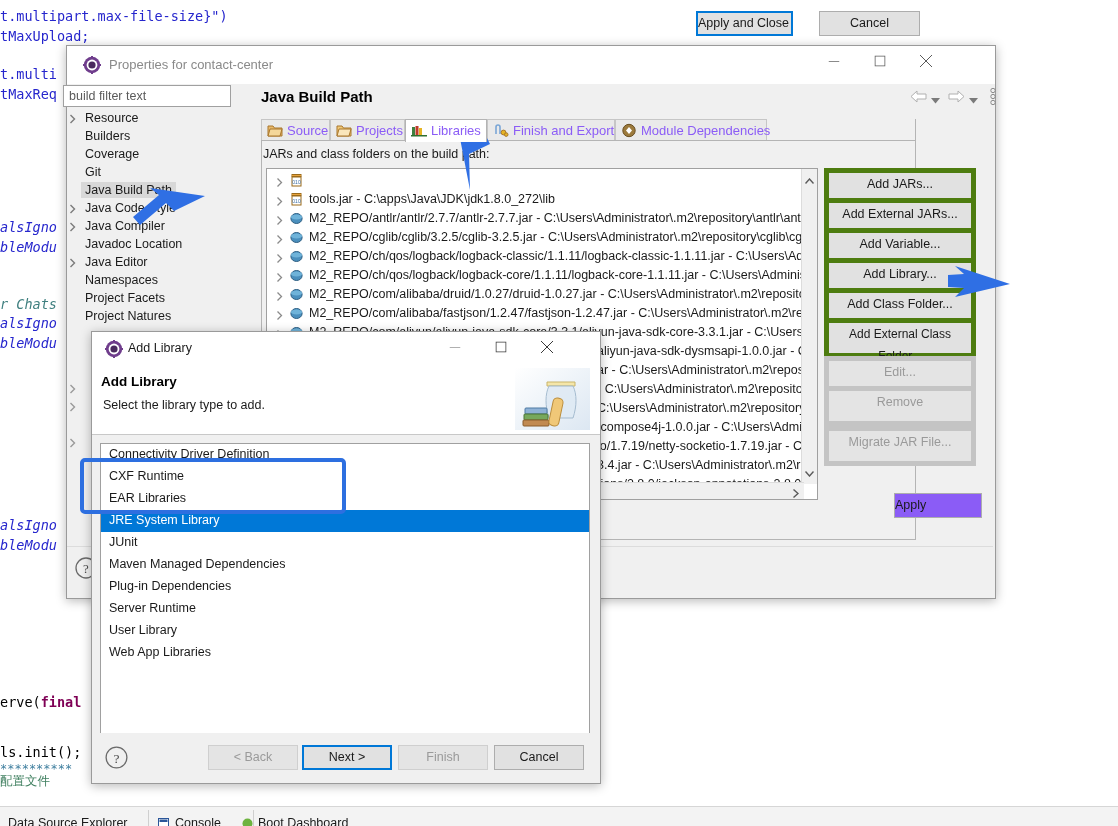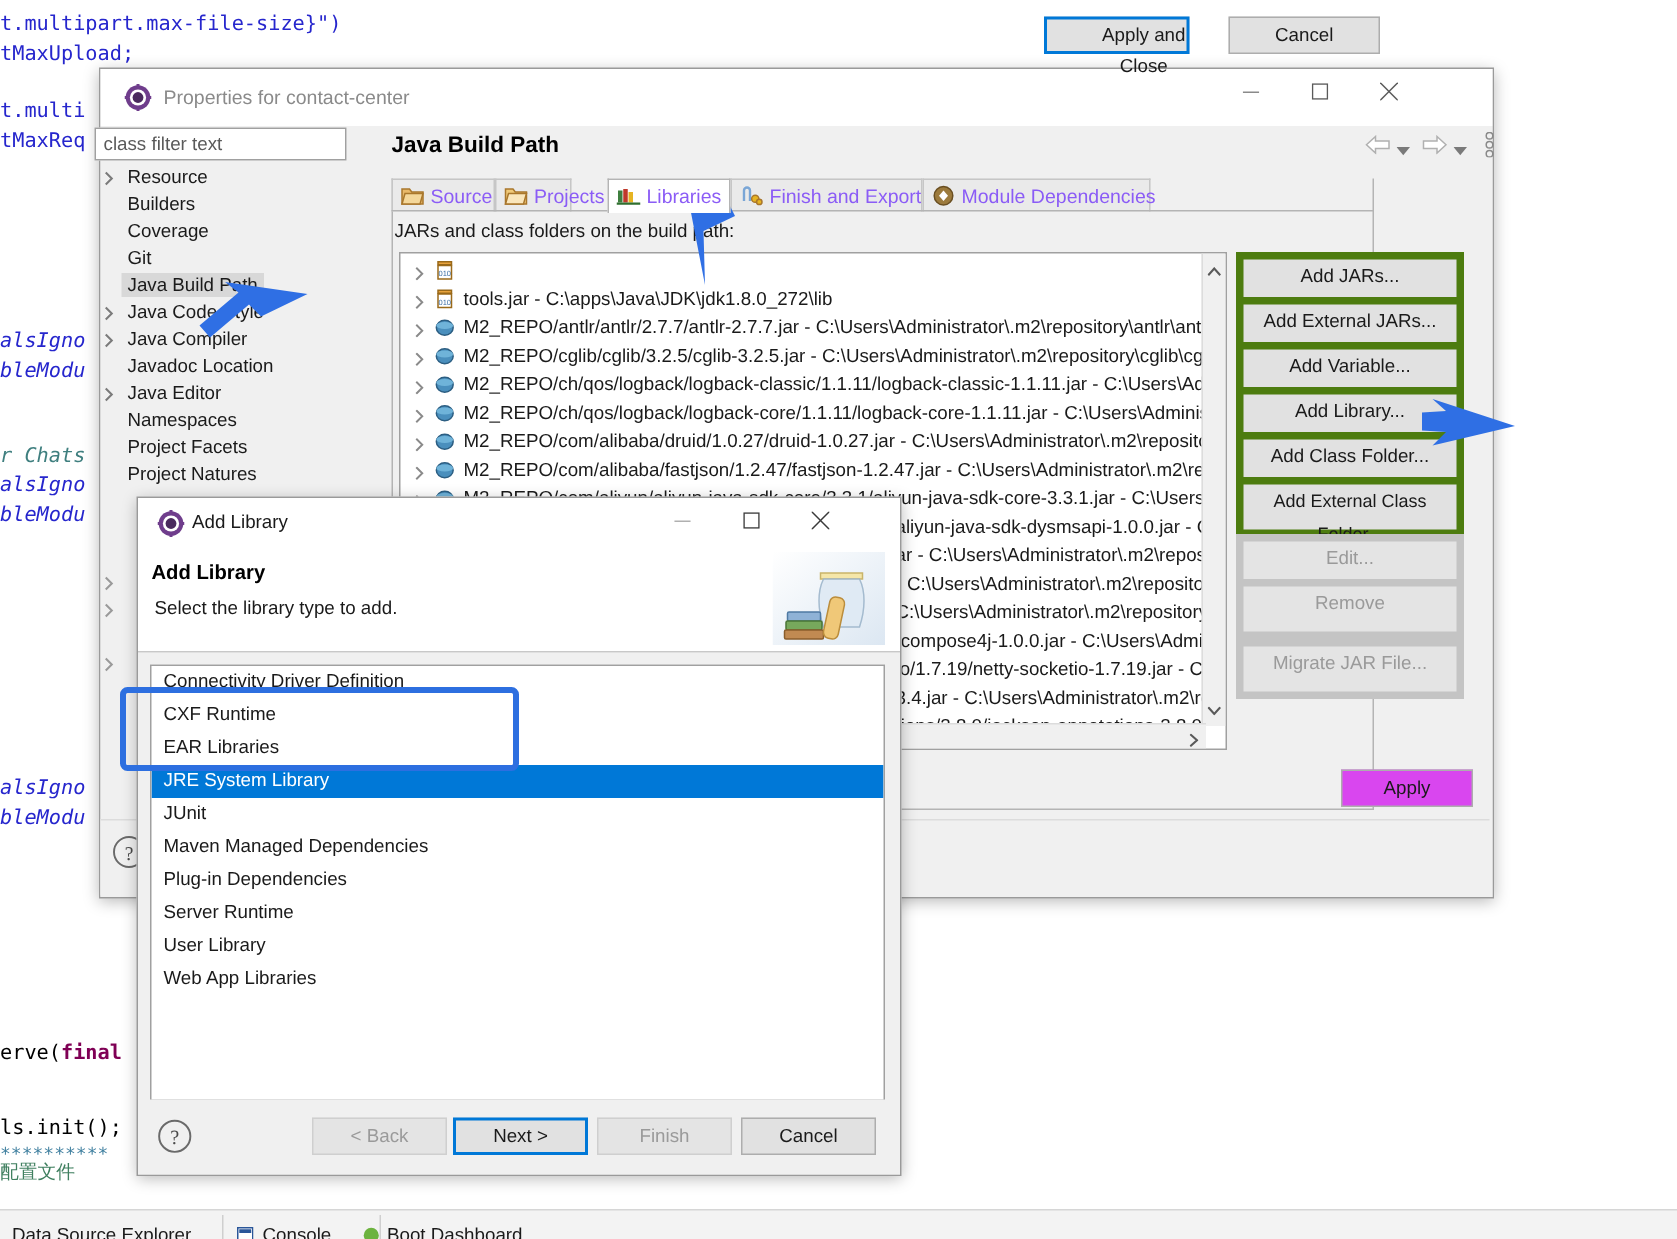--- a/index.html
+++ b/index.html
@@ -66,24 +66,24 @@
   .jrow .jic{position:absolute;left:22px;top:2px;width:15px;height:15px;}
   .jrow .jtx{position:absolute;left:42px;top:2px;}
   #vscroll{position:absolute;right:0;top:0;width:15px;height:315px;background:#f0f0f0;border-left:1px solid #dcdcdc;}
   #hscroll{position:absolute;left:0;bottom:0;height:16px;width:537px;background:#f0f0f0;border-top:1px solid #dcdcdc;}
   .sb-arrow{position:absolute;}
 
   #sidebtns{position:absolute;left:824px;top:168px;width:152px;}
   .sbtn{position:absolute;left:0;width:152px;height:40px;background:#e1e1e1;border:5px solid #4d7c0f;box-sizing:border-box;
         font-size:12.5px;color:#1a1a1a;text-align:center;line-height:22px;}
   .sbtn.disabled{color:#9a9a9a;background:#e4e4e4;border-color:#c4c4c4;}
-  #applybtn{position:absolute;left:894px;top:513px;width:88px;height:25px;background:#d946ef;border:1px solid #adadad;box-sizing:border-box;
-        font-size:12.5px;text-align:center;line-height:23px;}
+  #applybtn{position:absolute;left:894px;top:493px;width:88px;height:25px;background:#8b5cf6;border:1px solid #adadad;box-sizing:border-box;
+        font-size:12.5px;line-height:23px;}
   #help-props{position:absolute;left:9px;top:10px;width:22px;height:22px;}
-  #applyclose{position:absolute;left:696px;top:11px;width:97px;height:25px;background:#e1e1e1;border:2px solid #0078d7;box-sizing:border-box;font-size:12.5px;text-align:center;line-height:21px;padding-left:36px;}
+  #applyclose{position:absolute;left:696px;top:11px;width:97px;height:25px;background:#e1e1e1;border:2px solid #0078d7;box-sizing:border-box;font-size:12.5px;line-height:21px;}
   #cancel-props{position:absolute;left:819px;top:11px;width:101px;height:25px;background:#e1e1e1;border:1px solid #adadad;box-sizing:border-box;font-size:12.5px;text-align:center;line-height:23px;}
 
   
   #addlib{left:91px;top:331px;width:508px;height:451px;}
   #addlib .win-title{height:34px;}
   #addlib .wtitle-text{left:36px;top:9px;color:#1a1a1a;font-size:12.5px;}
   #addlib .wicon{left:13px;top:8px;}
   #al-head{position:absolute;left:0;top:34px;width:100%;height:68px;background:#fff;border-bottom:1px solid #c8c8c8;overflow:hidden;}
   #al-h1{position:absolute;left:9px;top:8px;font-size:13.5px;font-weight:bold;color:#000;}
   #al-h2{position:absolute;left:11px;top:32px;font-size:12.5px;color:#1a1a1a;}
@@ -174,21 +174,21 @@
           <line x1="0" y1="0" x2="12" y2="12" stroke="#5a5a5a"></line>
           <line x1="12" y1="0" x2="0" y2="12" stroke="#5a5a5a"></line>
         </svg>
       </div>
   </div>
 
   <div id="props-body"></div>
 </div>
 
 <div id="filter-input">
-  <span class="ph">class filter text</span>
+  <span class="ph">build filter text</span>
 </div>
 
 <div id="tree">
   <div class="tree-item" style="top:0px">
     <span class="tw">
         <svg width="9" height="10" viewBox="0 0 9 10">
           <path d="M2.5 1 L6.5 5 L2.5 9" fill="none" stroke="#7b7b7b" stroke-width="1.4"></path>
         </svg>
       </span>
     <span class="tlabel">Resource</span>
@@ -307,21 +307,21 @@
   <div id="pane-box"></div>
 
   <div id="tabstrip">
     <div class="etab" style="left:0px;width:69px">
       <span class="ticon"><svg width="16" height="15" viewBox="0 0 16 15">
             <path d="M1 3 L6 3 L7.5 5 L15 5 L15 13 L1 13 Z" fill="#e8b96a" stroke="#a9772c"></path>
             <path d="M3 6 L15 6 L13 13 L1 13 Z" fill="#f4d79a" stroke="#a9772c"></path>
           </svg></span>
       <span class="tlab">Source</span>
       </div>
-    <div class="etab" style="left:69px;width:51px">
+    <div class="etab" style="left:69px;width:75px">
       <span class="ticon"><svg width="16" height="15" viewBox="0 0 16 15">
             <path d="M1 3 L6 3 L7.5 5 L15 5 L15 13 L1 13 Z" fill="#f0c978" stroke="#a9772c"></path>
             <path d="M3 6 L15 6 L13 13 L1 13 Z" fill="#fae6bb" stroke="#a9772c"></path>
           </svg></span>
       <span class="tlab">Projects</span>
       </div>
     <div class="etab active" style="left:144px;width:82px;z-index:3">
       <span class="ticon"><svg width="16" height="15" viewBox="0 0 16 15">
             <rect x="1" y="4" width="3" height="8" fill="#3f7f3f"></rect>
             <rect x="4.5" y="3" width="3" height="9" fill="#c0392b"></rect>

